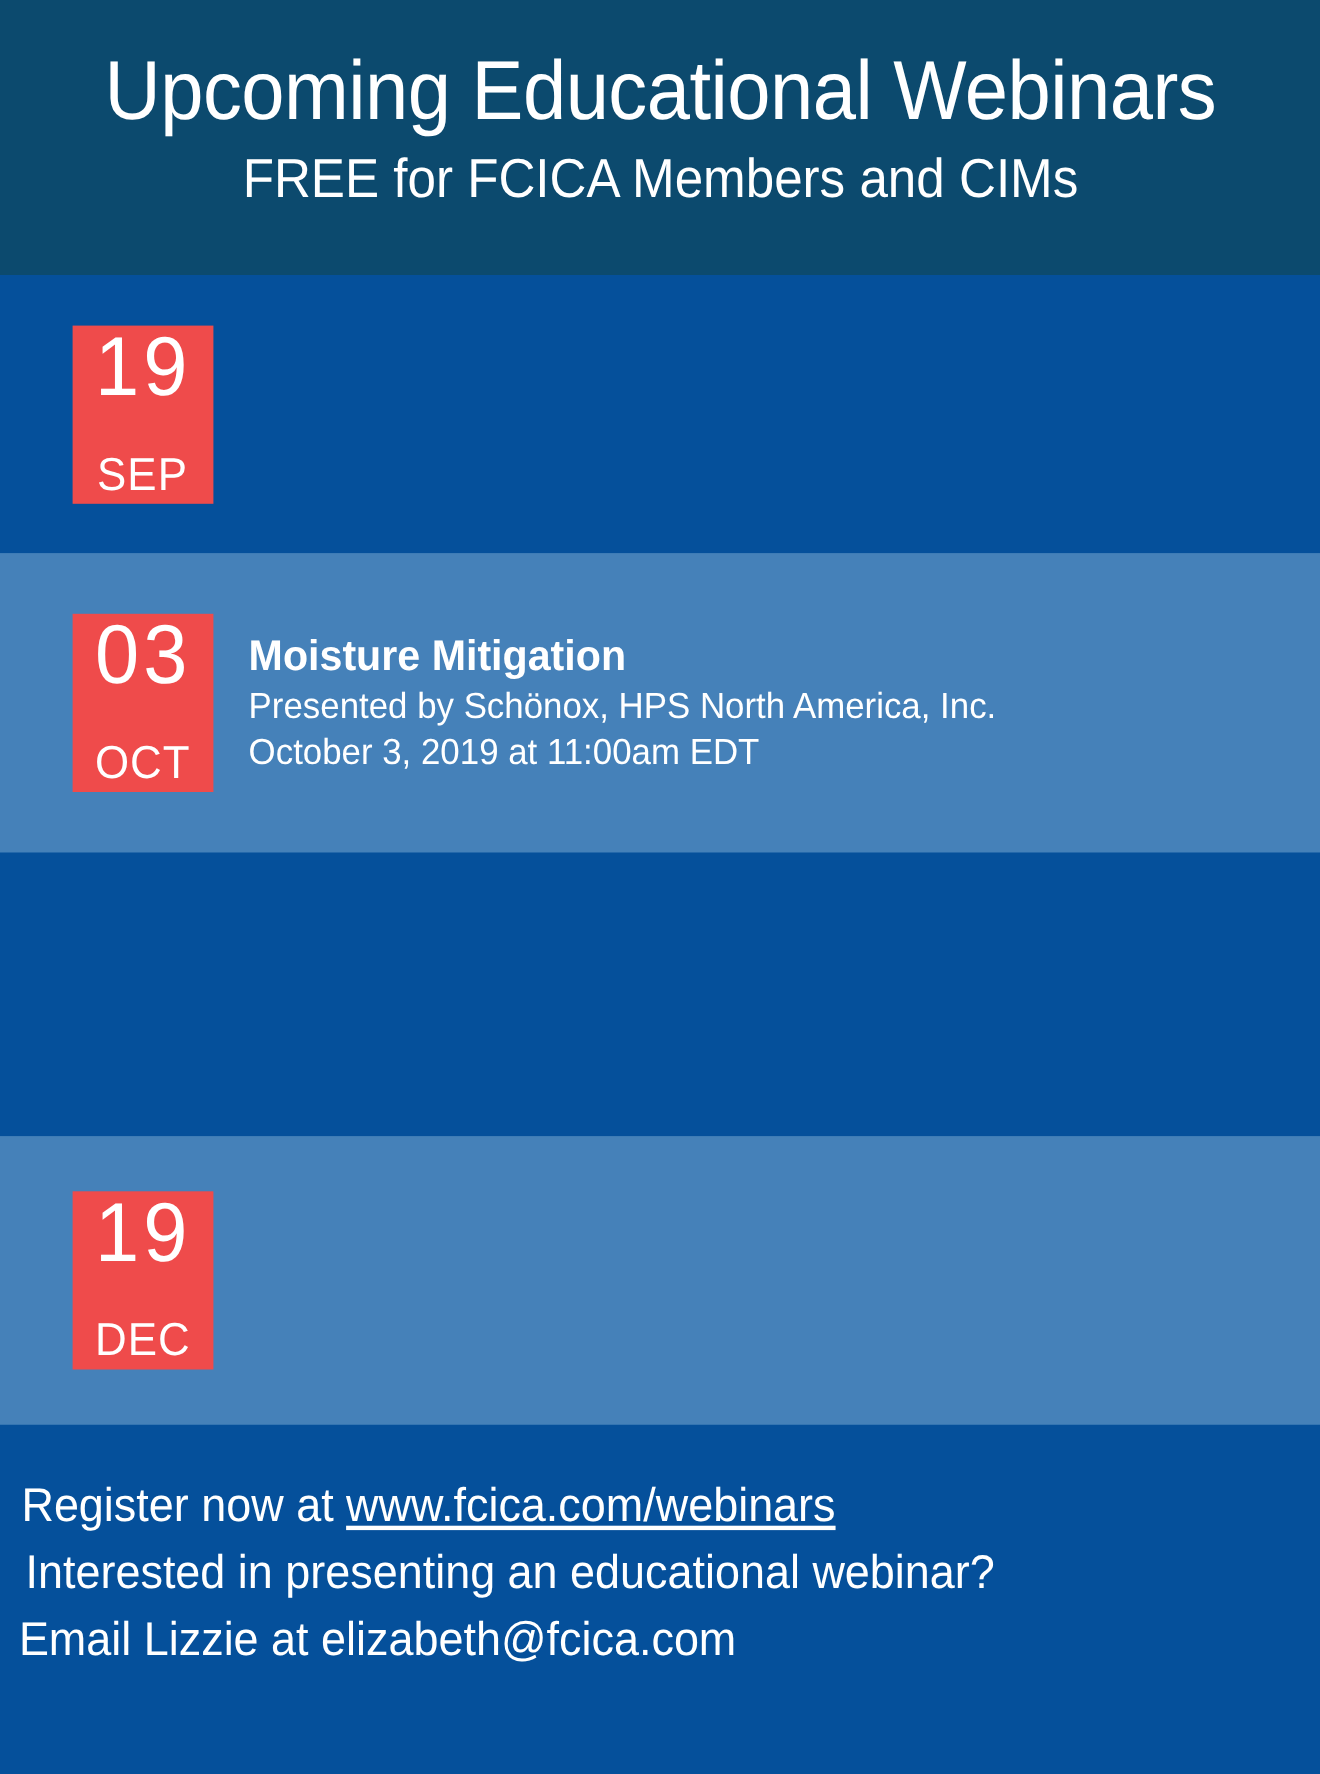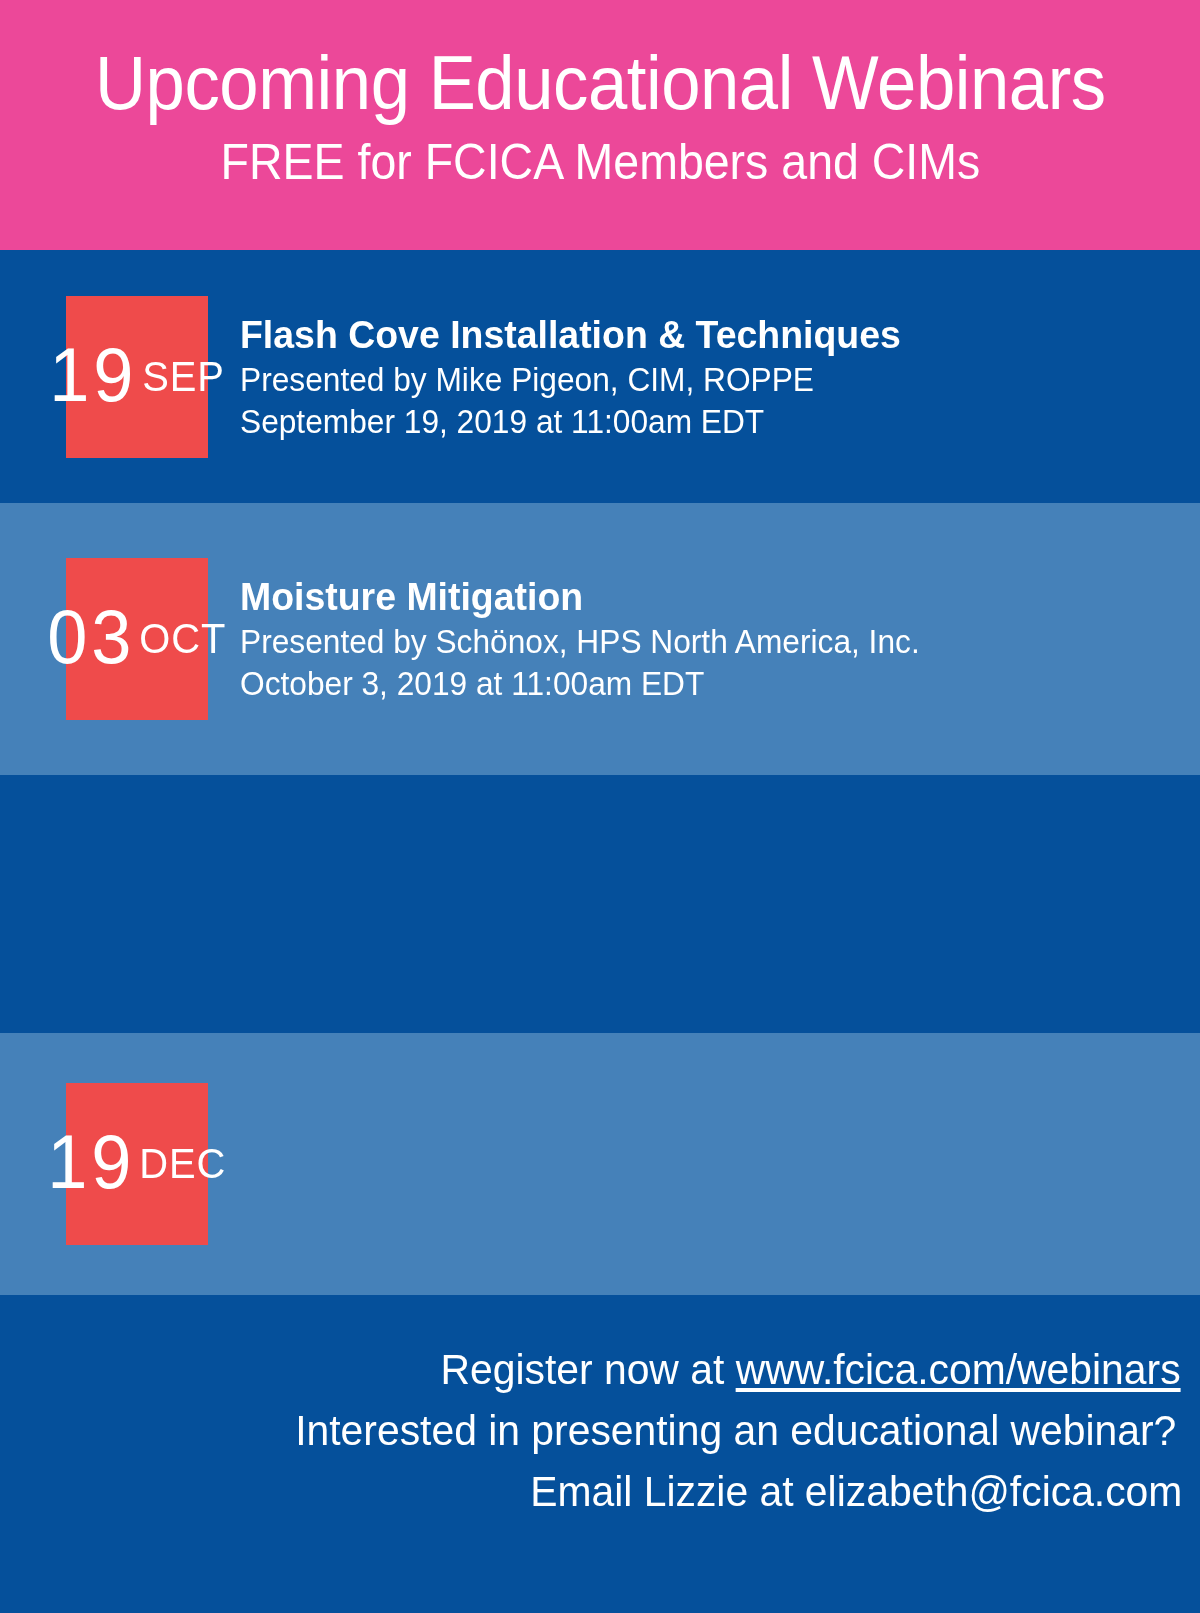--- a/index.html
+++ b/index.html
@@ -13,21 +13,21 @@
   .poster {
     position:relative;
     width:1200px;
     height:1613px;
     display:flex;
     flex-direction:column;
   }
 
   
   .header {
-    background:#ec4899;
+    background:#0c4a6e;
     height:250px;
     display:flex;
     flex-direction:column;
     align-items:center;
     justify-content:flex-start;
     padding-top:42px;
     color:#ffffff;
   }
   .header-title {
     font-size:76px;
@@ -55,29 +55,29 @@
   }
   .row.dark  { background:#05509b; }
   .row.light { background:#4581b9; }
   .row-1 { height:253px; }
   .row-2 { height:272px; }
   .row-3 { height:258px; }
   .row-4 { height:262px; }
 
   .date-box {
     flex:0 0 auto;
-    width:142px;
+    width:128px;
     height:162px;
     margin-left:66px;
     background:#ef4b4b;
     color:#ffffff;
     display:flex;
-    flex-direction:row;
+    flex-direction:column;
     align-items:center;
-    justify-content:center;
+    justify-content:space-between;
     padding-bottom:4px;
   }
   .date-day {
     font-size:76px;
     line-height:76px;
     font-weight:400;
     letter-spacing:4px;
     transform:scaleX(0.95);
   }
   .date-month {
@@ -122,21 +122,21 @@
     white-space:nowrap;
   }
 
   
   .footer {
     background:#05509b;
     flex:1 1 auto;
     color:#ffffff;
     display:flex;
     flex-direction:column;
-    align-items:flex-end;
+    align-items:flex-start;
     justify-content:flex-start;
     padding-top:44px;
   }
   .footer-line {
     font-size:43px;
     line-height:61px;
     font-weight:400;
     white-space:nowrap;
     transform:scaleX(0.95);
   }
@@ -155,25 +155,20 @@
     <div class="header-title">Upcoming Educational Webinars</div>
     <div class="header-subtitle">FREE for FCICA Members and CIMs</div>
   </div>
 
   <div class="rows">
 
     <div class="row dark row-1">
       <div class="date-box">
         <div class="date-day">19</div>
         <div class="date-month">SEP</div>
-      </div>
-      <div class="row-text">
-        <div class="webinar-title">Flash Cove Installation &amp; Techniques</div>
-        <div class="webinar-presenter">Presented by Mike Pigeon, CIM, ROPPE</div>
-        <div class="webinar-datetime">September 19, 2019 at 11:00am EDT</div>
       </div>
     </div>
 
     <div class="row light row-2">
       <div class="date-box">
         <div class="date-day">03</div>
         <div class="date-month">OCT</div>
       </div>
       <div class="row-text">
         <div class="webinar-title">Moisture Mitigation</div>

